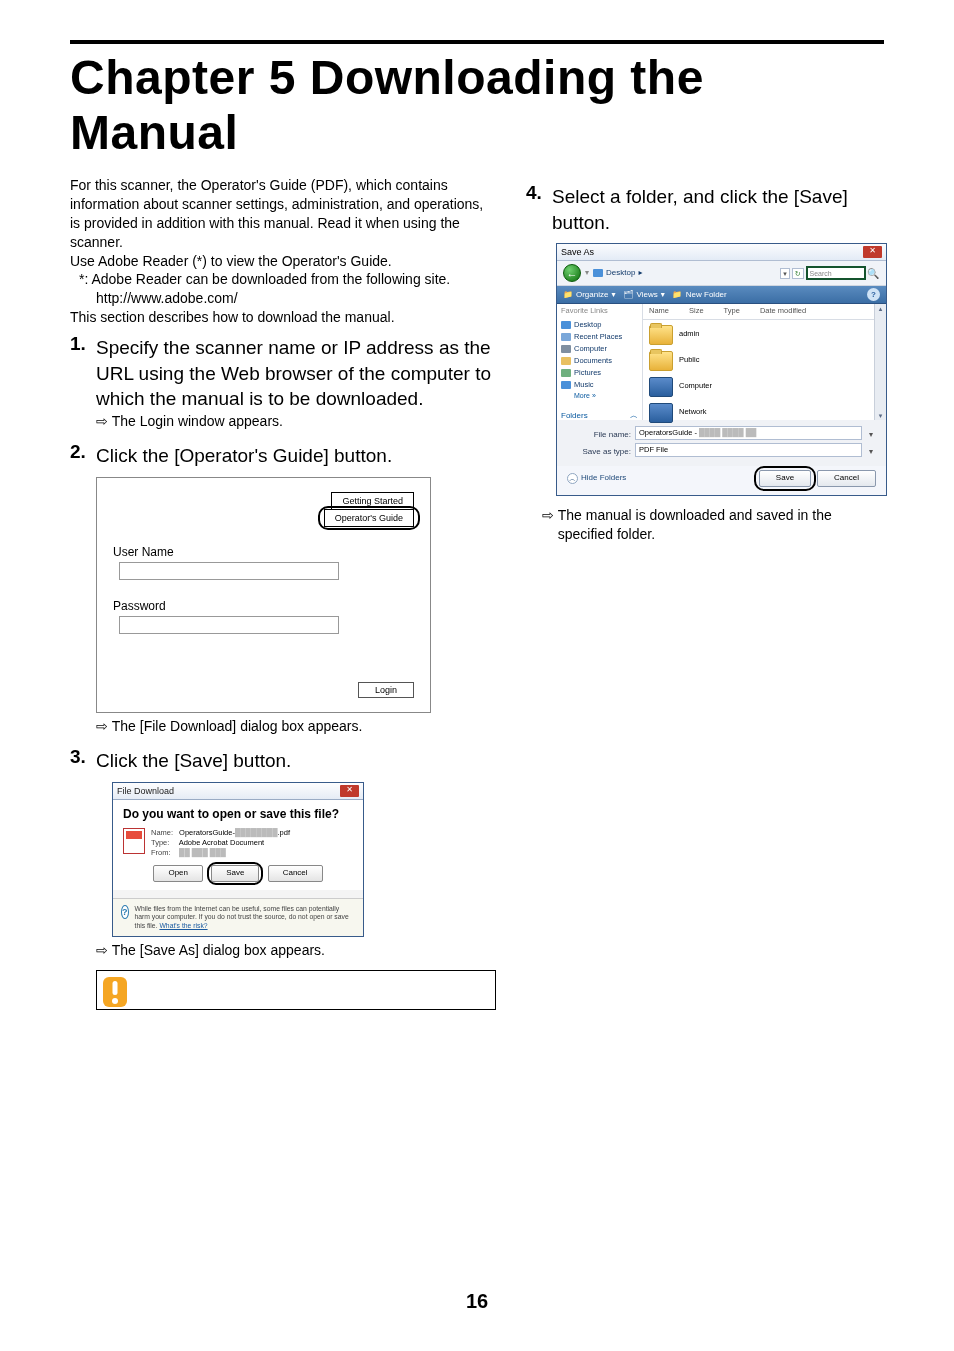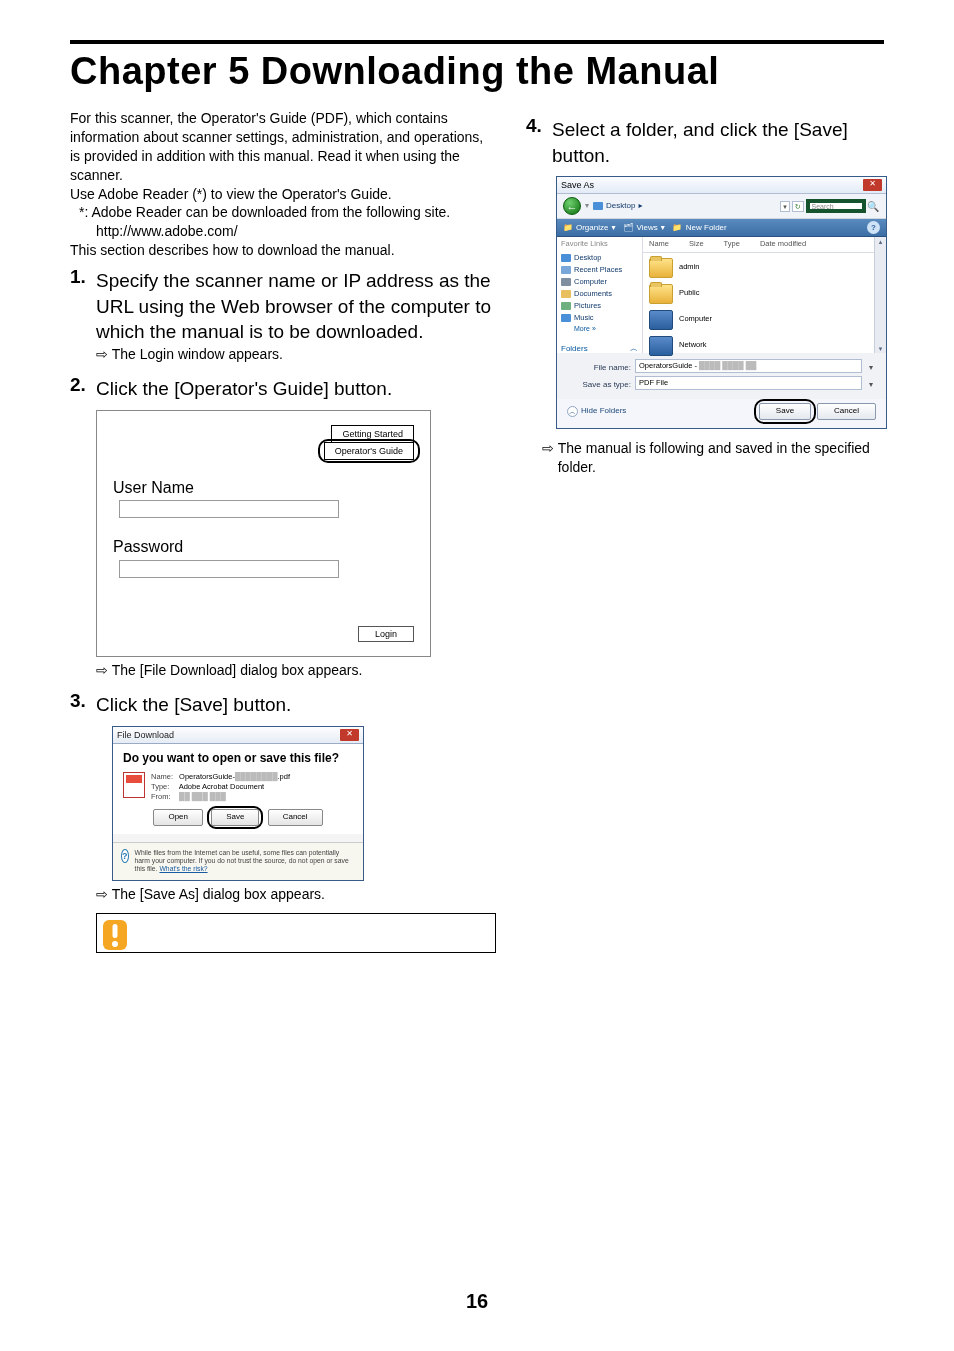--- a/index.html
+++ b/index.html
@@ -10,21 +10,21 @@
     background: #fff;
     color: #000;
     position: relative;
     padding: 40px 70px 0 70px;
   }
   .rule {
     border-top: 4px solid #000;
     margin-bottom: 6px;
   }
   h1 {
-    font-size: 38px;
+    font-size: 48px;
     font-weight: bold;
     margin-bottom: 16px;
     letter-spacing: 0.5px;
   }
   .cols {
     display: flex;
     gap: 30px;
   }
   .col { flex: 1; font-size: 14px; line-height: 1.35; }
   .col p { margin: 0; }
@@ -60,21 +60,21 @@
     text-align: center;
   }
   .login-top-btns .btn.highlight { position: relative; }
   .login-top-btns .btn.highlight::before {
     content: "";
     position: absolute;
     left: -7px; top: -4px; right: -7px; bottom: -4px;
     border: 2.5px solid #000;
     border-radius: 10px;
   }
-  .login-field-label { font-size: 16px; margin-top: 18px; }
+  .login-field-label { font-size: 12px; margin-top: 18px; }
   .login-input { border: 1px solid #999; height: 18px; width: 220px; margin-top: 2px; margin-left: 6px;}
   .login-btn-row { text-align: right; margin-top: 48px; }
   .login-btn-row .login-btn { display:inline-block; border:1px solid #555; font-size:9px; padding:1px 16px; }
 
   
   .fd-shot {
     border: 1px solid #385b8a;
     margin: 8px 0 4px 42px;
     width: 252px;
     font-size: 8px;
@@ -129,21 +129,21 @@
     width: 331px;
     font-size: 8px;
     background: #f4f6fb;
   }
   .sa-title { background: linear-gradient(#fbfcfe,#e3ebf6); border-bottom:1px solid #b0bdd2; padding:2px 4px; display:flex; justify-content:space-between; font-size:9px;}
   .sa-close { background:#c0392b; color:#fff; padding:0 6px; font-size:8px; border-radius:1px;}
   .sa-nav { display:flex; align-items:center; gap:4px; padding:3px 6px; background:#f0f3f8; border-bottom:1px solid #d0d6e0;}
   .sa-back { width:18px; height:18px; border-radius:50%; background:radial-gradient(circle at 35% 30%, #6fd06f, #0a6d0a); border:1px solid #0a5a0a; display:inline-flex; align-items:center; justify-content:center; color:#fff; font-size:11px;}
   .sa-crumb { display:inline-flex; align-items:center; gap:3px; font-size:8px; color:#123a6b;}
   .sa-search { margin-left:auto; display:flex; align-items:center; gap:2px;}
-  .sa-search input { width:60px; height:14px; font-size:7px; border:4px solid #14532d; padding:0 2px; color:#888;}
+  .sa-search input { width:60px; height:14px; font-size:7px; border:2px solid #14532d; padding:0 2px; color:#888;}
   .sa-search .mag { color:#3a5a8a; font-size:10px;}
   .sa-toolbar { display:flex; align-items:center; gap:8px; padding:2px 6px; background: linear-gradient(#5a8bbf,#3b6ea5); color:#fff; font-size:8px; border-bottom:1px solid #2a5080;}
   .sa-toolbar .tb { display:inline-flex; align-items:center; gap:3px;}
   .sa-toolbar .help { margin-left:auto; width:13px; height:13px; border-radius:50%; background:#cfe3f6; color:#2a5f9e; text-align:center; line-height:13px; font-weight:bold;}
   .sa-body { display:flex; height:116px; background:#fff;}
   .sa-side { width:86px; border-right:1px solid #d8dde5; padding:2px 4px; font-size:7.5px; color:#123a6b;}
   .sa-side .hdr { color:#888; margin-bottom:2px;}
   .sa-side .item { display:flex; align-items:center; gap:3px; padding:1px 0;}
   .sa-side .ic { width:10px; height:8px; background:#4a90d9; border-radius:1px; display:inline-block;}
   .sa-side .ic.r { background:#7aa7d9;}
@@ -407,20 +407,20 @@
               </span>
             <div class="sa-abtns">
               <span class="sa-btn hl">Save</span>
               <span class="sa-btn">Cancel</span>
             </div>
           </div>
         </div>
 
         <div class="sub-arrow" style="padding-left:16px; margin-top:10px;">
           <span class="arr">⇨</span>
-          <span>The manual is following and saved in the specified folder.</span>
+          <span>The manual is downloaded and saved in the specified folder.</span>
         </div>
       </li>
     </ol>
   </div>
 </div>
 
 <div class="page-num">16</div>
 
 </body></html>

